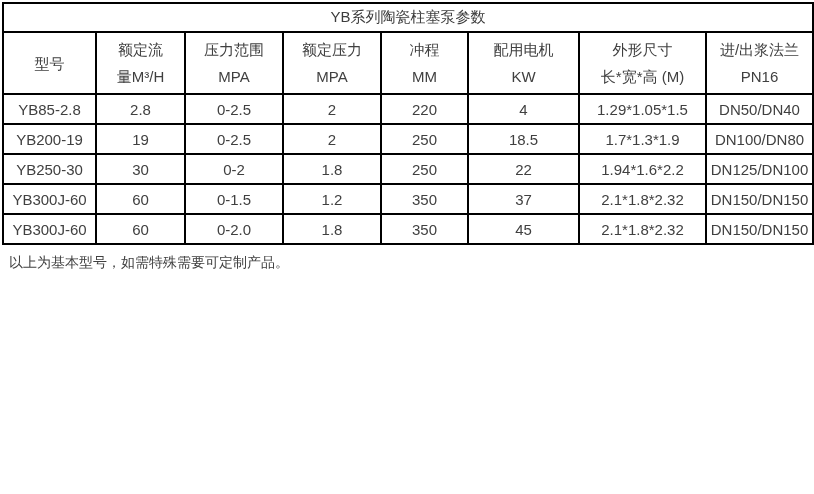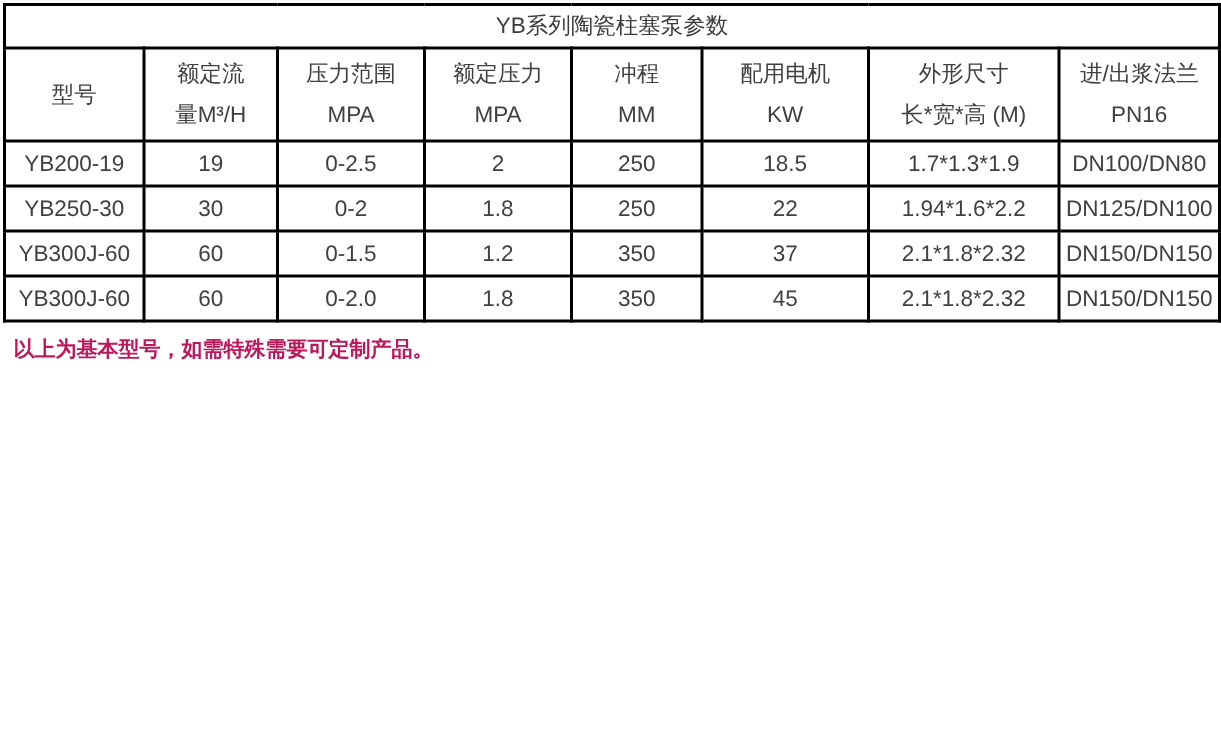--- a/index.html
+++ b/index.html
@@ -40,23 +40,22 @@
     color: #3c3c3c;
     border-bottom: 2px solid #000000;
   }
   tr.header-row th { height: 62px; }
   tr.header-row th div { line-height: 27px; }
   tbody td { height: 30px; }
   .footnote {
     margin-top: 9px;
     padding-left: 7px;
     font-size: 14px;
-    color: #be185d;
+    color: #404040;
     text-align: left;
-    font-weight: bold;
   }
   .watermark {
     position: absolute;
     top: 387px;
     left: 50%;
     transform: translateX(-50%);
     font-size: 39px;
     font-weight: normal;
     letter-spacing: 2px;
     white-space: nowrap;
@@ -115,20 +114,30 @@
             <div>长*宽*高 (M)</div>
           </th>
           <th>
             <div>进/出浆法兰</div>
             <div>PN16</div>
           </th>
         </tr>
     </thead>
     <tbody id="table-body">
         <tr>
+          <td>YB85-2.8</td>
+          <td>2.8</td>
+          <td>0-2.5</td>
+          <td>2</td>
+          <td>220</td>
+          <td>4</td>
+          <td>1.29*1.05*1.5</td>
+          <td>DN50/DN40</td>
+        </tr>
+        <tr>
           <td>YB200-19</td>
           <td>19</td>
           <td>0-2.5</td>
           <td>2</td>
           <td>250</td>
           <td>18.5</td>
           <td>1.7*1.3*1.9</td>
           <td>DN100/DN80</td>
         </tr>
         <tr>

